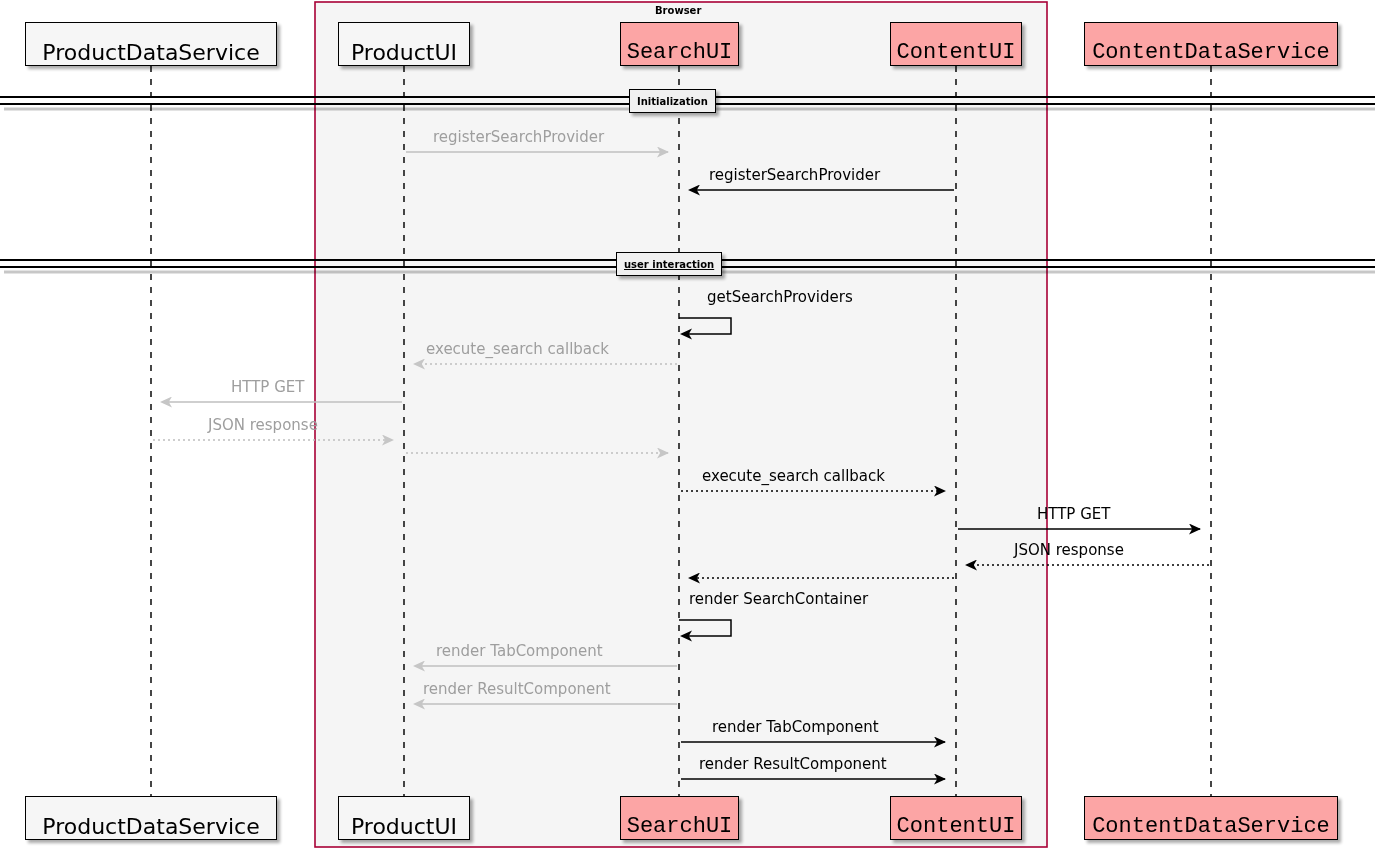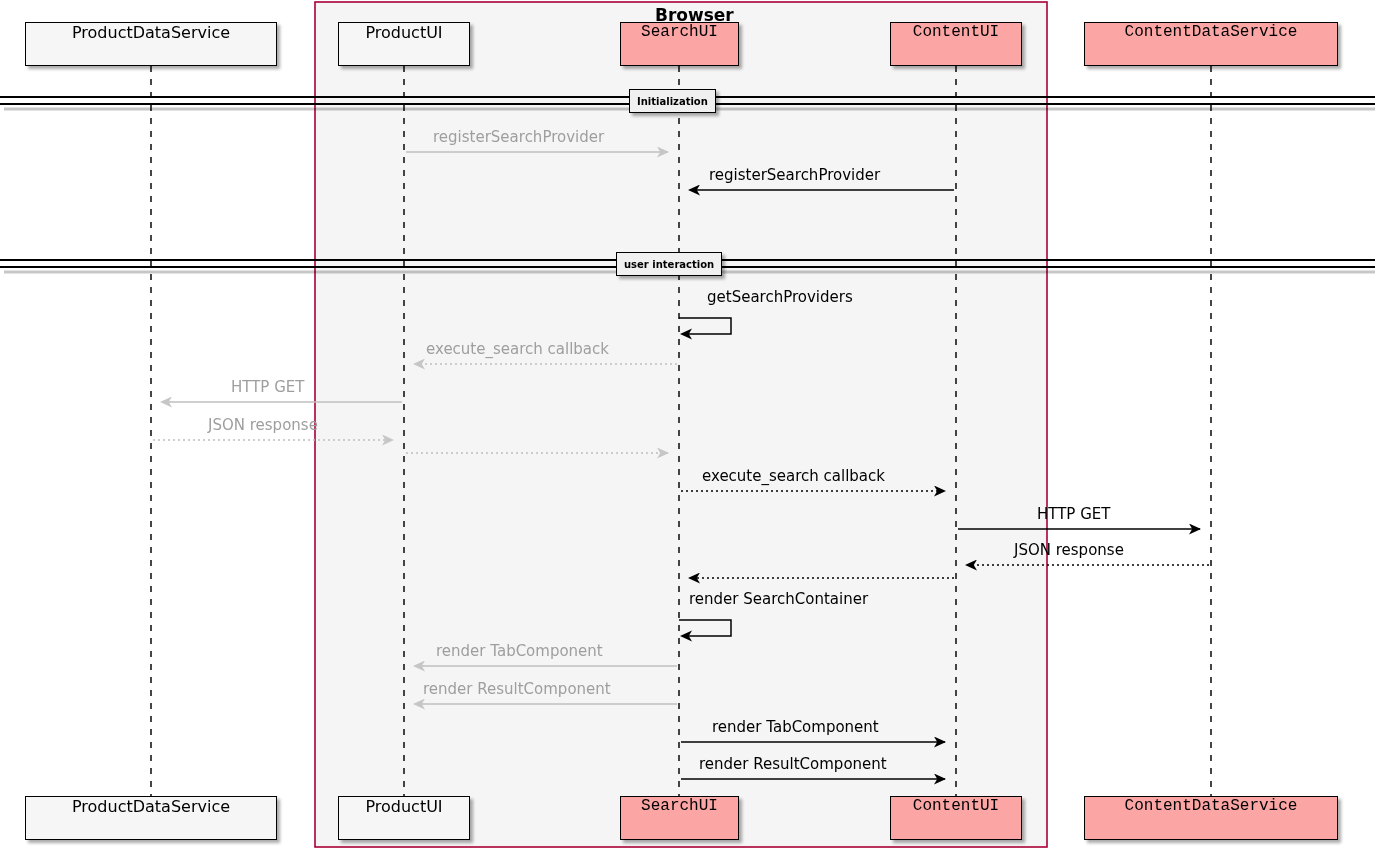--- a/index.html
+++ b/index.html
@@ -1,30 +1,30 @@
 <!DOCTYPE html>
 <html><head>
 <meta charset="utf-8">
 <title>Sequence Diagram</title>
 <style>
   html,body{margin:0;padding:0;background:#ffffff;}
   body{font-family:"DejaVu Sans","Liberation Sans",sans-serif;}
   #canvas{position:relative;width:1375px;height:857px;background:#ffffff;overflow:hidden;}
   #svgroot{position:absolute;left:0;top:0;width:1375px;height:857px;}
   .pbox{position:absolute;box-sizing:border-box;border:1.5px solid #000;
-        display:flex;align-items:flex-start;justify-content:center;
-        font-size:16px;color:#000;white-space:nowrap;
+        display:flex;align-items:flex-end;justify-content:center;
+        font-size:22px;color:#000;white-space:nowrap;
         box-shadow:3px 3px 3px rgba(0,0,0,0.33);}
   .pbox.plain{background:#f6f6f6;}
   .pbox.pink{background:#fca5a5;font-family:Liberation Mono, monospace;}
   .divlabel{position:absolute;box-sizing:border-box;border:1.8px solid #000;
         background:#f0f0f0;display:flex;align-items:center;justify-content:center;
         font-size:10px;font-weight:bold;color:#000;white-space:nowrap;
         box-shadow:3px 3px 3px rgba(0,0,0,0.33);padding:0 7px;}
-  .glabel{position:absolute;font-size:17px;font-weight:bold;color:#000;white-space:nowrap;}
+  .glabel{position:absolute;font-size:10px;font-weight:bold;color:#000;white-space:nowrap;}
   .msg{position:absolute;font-size:15px;white-space:nowrap;color:#000;}
   .msg.faded{color:#9e9e9e;}
 </style>
 </head>
 <body>
 
 <div id="canvas">
   <svg id="svgroot" xmlns="http://www.w3.org/2000/svg">
       <rect x="315" y="2" width="732" height="845" fill="#F5F5F5" stroke="#A80036" stroke-width="1.6"></rect>
       <line x1="151" y1="66" x2="151" y2="796" stroke="#181818" stroke-width="1.6" stroke-dasharray="6,7"></line>
@@ -103,21 +103,21 @@
       <div class="pbox pink" style="left: 1084px; top: 22px; width: 254px; height: 44px;">
         <span>ContentDataService</span>
       </div>
       <div class="pbox pink" style="left: 1084px; top: 796px; width: 254px; height: 44px;">
         <span>ContentDataService</span>
       </div>
       <div class="glabel" style="left: 655px; top: 5px;">Browser</div>
       <div class="divlabel" style="height: 24px; top: 89px; left: 629px;">
         <span>Initialization</span>
       </div>
-      <div class="divlabel" style="height: 24px; top: 252px; left: 616px;">
+      <div class="divlabel" style="height: 24px; top: 252px; left: 616px; text-decoration: underline;">
         <span>user interaction</span>
       </div>
       <div class="msg faded" style="top: 128px; left: 433px;">registerSearchProvider</div>
       <div class="msg" style="top: 166px; left: 709px;">registerSearchProvider</div>
       <div class="msg" style="top: 288px; left: 707px; text-align: right;">getSearchProviders</div>
       <div class="msg faded" style="top: 340px; left: 426px;">execute_search callback</div>
       <div class="msg faded" style="top: 378px; left: 231px;">HTTP GET</div>
       <div class="msg faded" style="top: 416px; left: 208px;">JSON response</div>
       <div class="msg" style="top: 467px; left: 702px;">execute_search callback</div>
       <div class="msg" style="top: 505px; left: 1037px;">HTTP GET</div>

